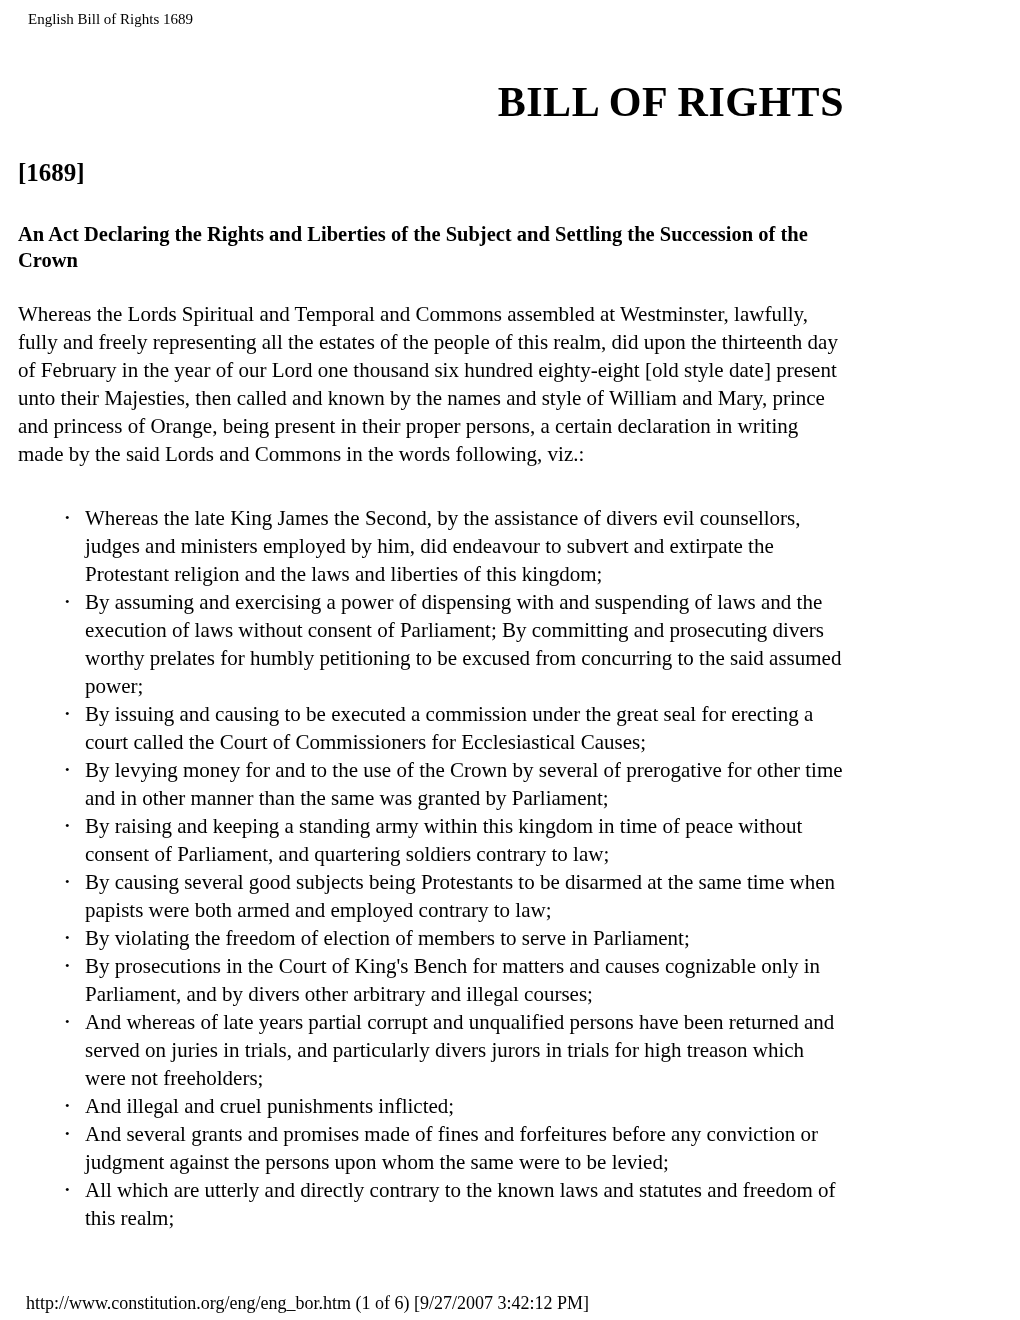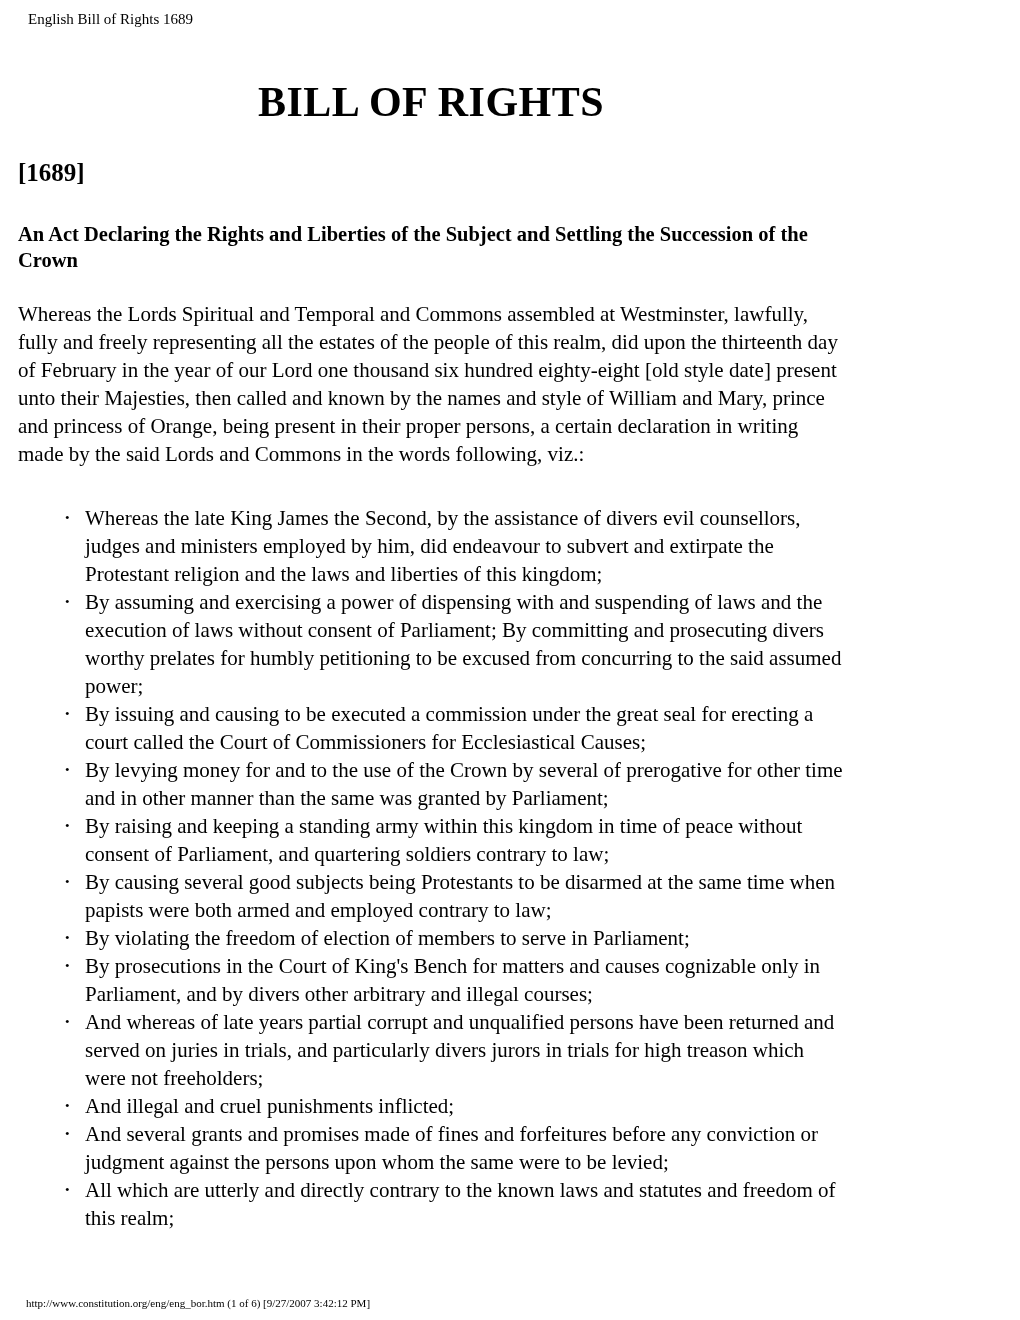--- a/index.html
+++ b/index.html
@@ -24,21 +24,21 @@
     color: #000000;
   }
   .content {
     margin: 0 12px 0 18px; 
   }
   h1.doc-title {
     margin: 51px 0 0 0;
     font-size: 42px;
     line-height: 44px;
     font-weight: bold;
-    text-align: center;
+    text-align: right;
     letter-spacing: 0.5px;
   }
   h2.doc-year {
     margin: 34px 0 0 0;
     font-size: 25px;
     line-height: 30px;
     font-weight: bold;
     text-align: left;
   }
   p.subtitle {
@@ -67,21 +67,21 @@
     position: absolute;
     left: -20px;   
     top: 0;
     font-size: 13px;
     line-height: 28px;
   }
   .print-footer {
     position: absolute;
     left: 26px;
     top: 1294px;
-    font-size: 11px;
+    font-size: 18px;
     line-height: 19px;
     color: #000000;
     white-space: nowrap;
   }
 </style>
 </head>
 <body>
 
 <div class="page">
 

